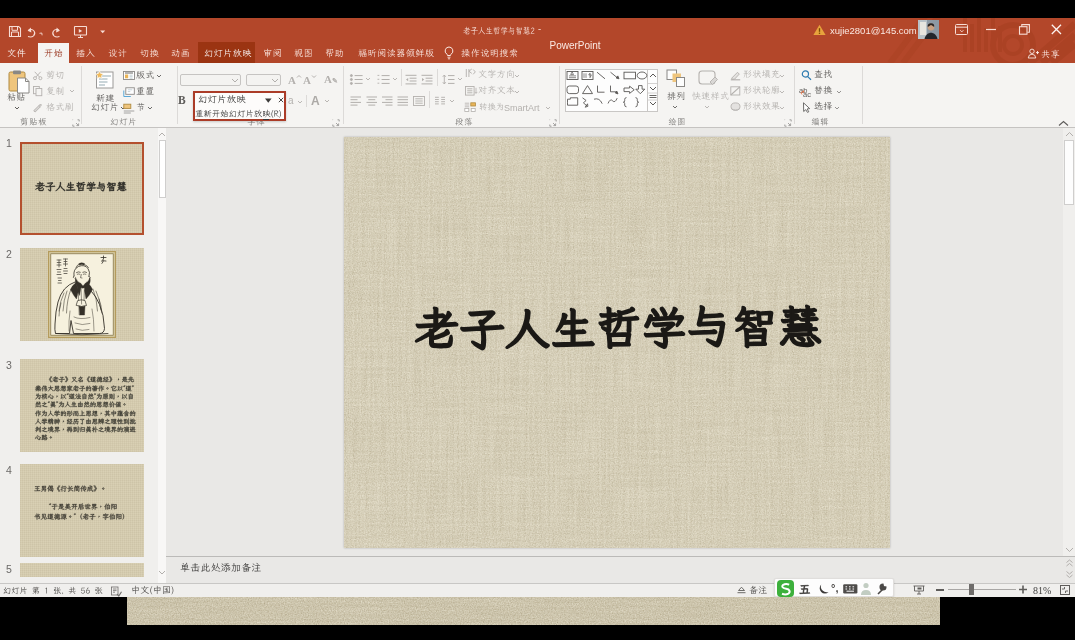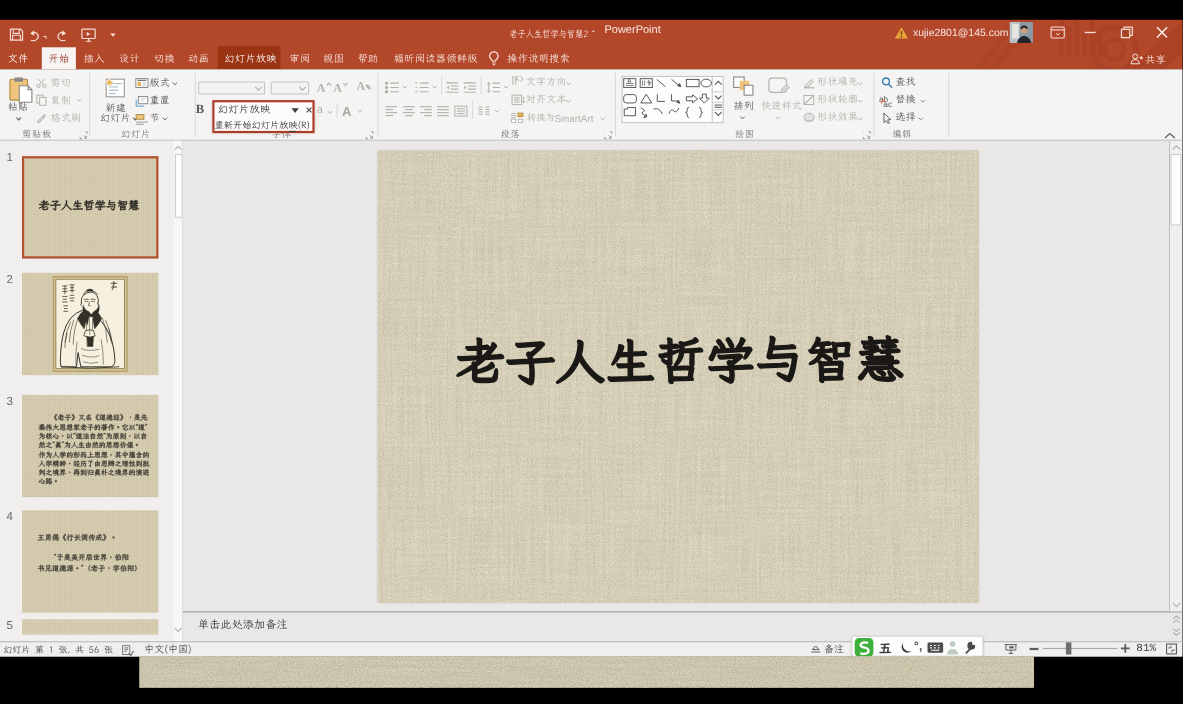--- a/index.html
+++ b/index.html
@@ -258,21 +258,21 @@
         <use href="#u751f" x="750"></use>
         <use href="#u54f2" x="1000"></use>
         <use href="#u5b66" x="1250"></use>
         <use href="#u4e0e" x="1500"></use>
         <use href="#u667a" x="1750"></use>
         <use href="#u6167" x="2000"></use>
         <use href="#u32" x="2250"></use>
       </g>
     </svg>
     <div class="abs" style="left:538px;top:22px;width:8px;height:13px;color:#fbe9e3;font-size:9.5px;line-height:13px">-</div>
-    <div class="abs" style="left:549.5px;top:21px;width:60px;height:13px;color:#fbe9e3;font-size:10px;line-height:13px">PowerPoint</div>
+    <div class="abs" style="left:549.5px;top:39px;width:60px;height:13px;color:#fbe9e3;font-size:10px;line-height:13px">PowerPoint</div>
     <svg class="abs" style="left:813px;top:24px" width="13" height="12">
       <path d="M6.5 .8 12.6 11H.4z" fill="#e8a33d"></path>
       <path d="M6.5 4.2v3.6" stroke="#7a4a00" stroke-width="1.3"></path>
       <circle cx="6.5" cy="9.3" r=".8" fill="#7a4a00"></circle>
     </svg>
     <div class="abs" style="left:830px;top:24px;width:110px;height:13px;color:#fae8e2;font-size:9.5px;line-height:13px">xujie2801@145.com</div>
     <svg class="abs" style="left:918px;top:20px" width="21" height="19">
 <rect width="21" height="19" fill="#8d99a4"></rect>
 <rect x="0" y="0" width="9" height="19" fill="#b9c2c8"></rect>
 <rect x="2" y="2" width="6" height="13" fill="#e7e5df"></rect>
@@ -1280,21 +1280,21 @@
     <svg class="abs" style="left:913px;top:585px" width="12" height="10" fill="none" stroke="#5e5c5a" stroke-width="1">
       <path d="M.5 1h11M1.5 1v5h9V1M6 6v3M4 9h4" stroke-width=".9"></path>
       <path d="M4.5 2.5h4v2h-4z" fill="#5e5c5a" stroke="none"></path>
     </svg>
     <div class="abs" style="left:936px;top:588.5px;width:8px;height:2px;background:#5e5c5a"></div>
     <div class="abs" style="left:948px;top:589px;width:68px;height:1px;background:#a9a7a5"></div>
     <div class="abs" style="left:969px;top:584px;width:5px;height:11px;background:#6e6c6a"></div>
     <svg class="abs" style="left:1019px;top:585px" width="9" height="9">
       <path d="M0 4.5h8M4 .5v8" stroke="#5e5c5a" stroke-width="1.6"></path>
     </svg>
-    <div class="abs" style="left:1033px;top:584.5px;width:43px;height:11px;color:#3f3e3d;font-size:10px;font-family:Liberation Mono, monospace">81%</div>
+    <div class="abs" style="left:1033px;top:584.5px;width:43px;height:11px;color:#3f3e3d;font-size:10px;font-family:Liberation Serif, serif">81%</div>
     <svg class="abs" style="left:1060px;top:585px" width="10" height="10" fill="none" stroke="#5e5c5a" stroke-width="1">
       <rect x=".5" y=".5" width="9" height="9"></rect>
       <path d="M2 4h2.5V2M8 6H5.5v2" stroke-width=".9"></path>
     </svg>
     <svg class="abs" style="left:127px;top:597px" width="813" height="28">
 <rect width="813" height="28" fill="#d6ccb0"></rect>
 <rect width="813" height="28" filter="url(#nz)"></rect>
 <rect width="813" height="28" filter="url(#nz2)"></rect>
 <rect width="813" height="28" filter="url(#nh)"></rect>
 </svg>

